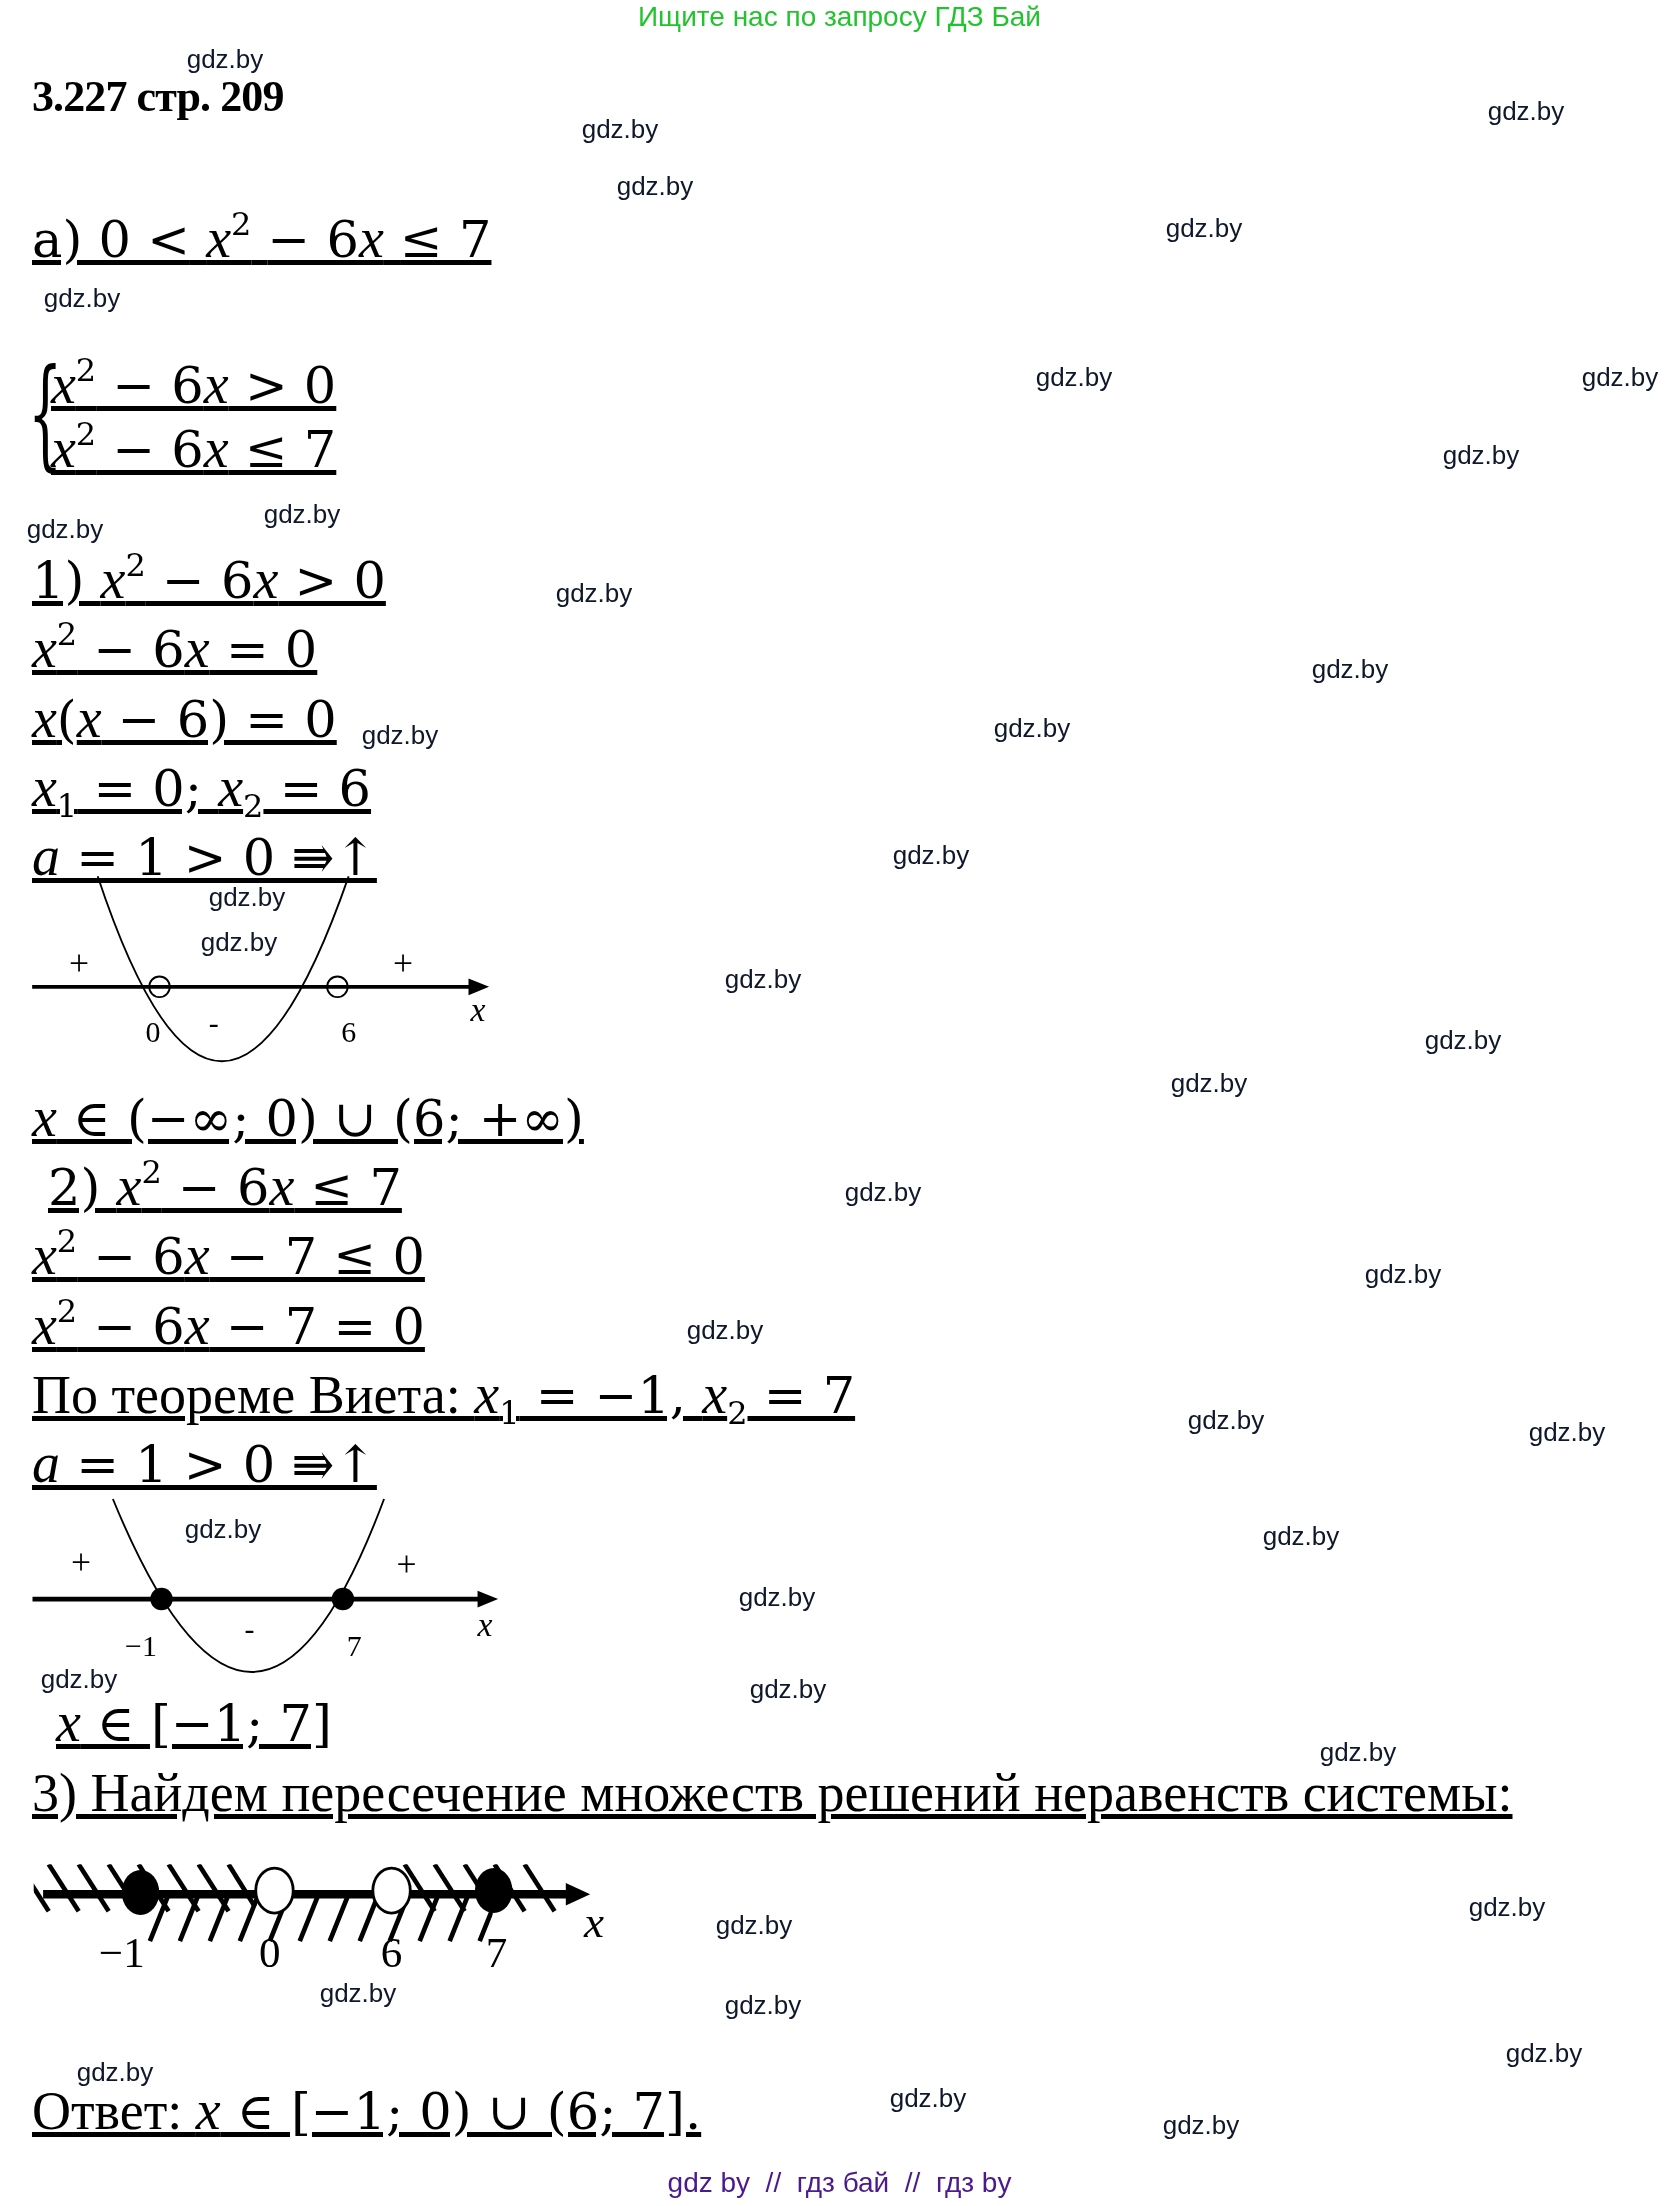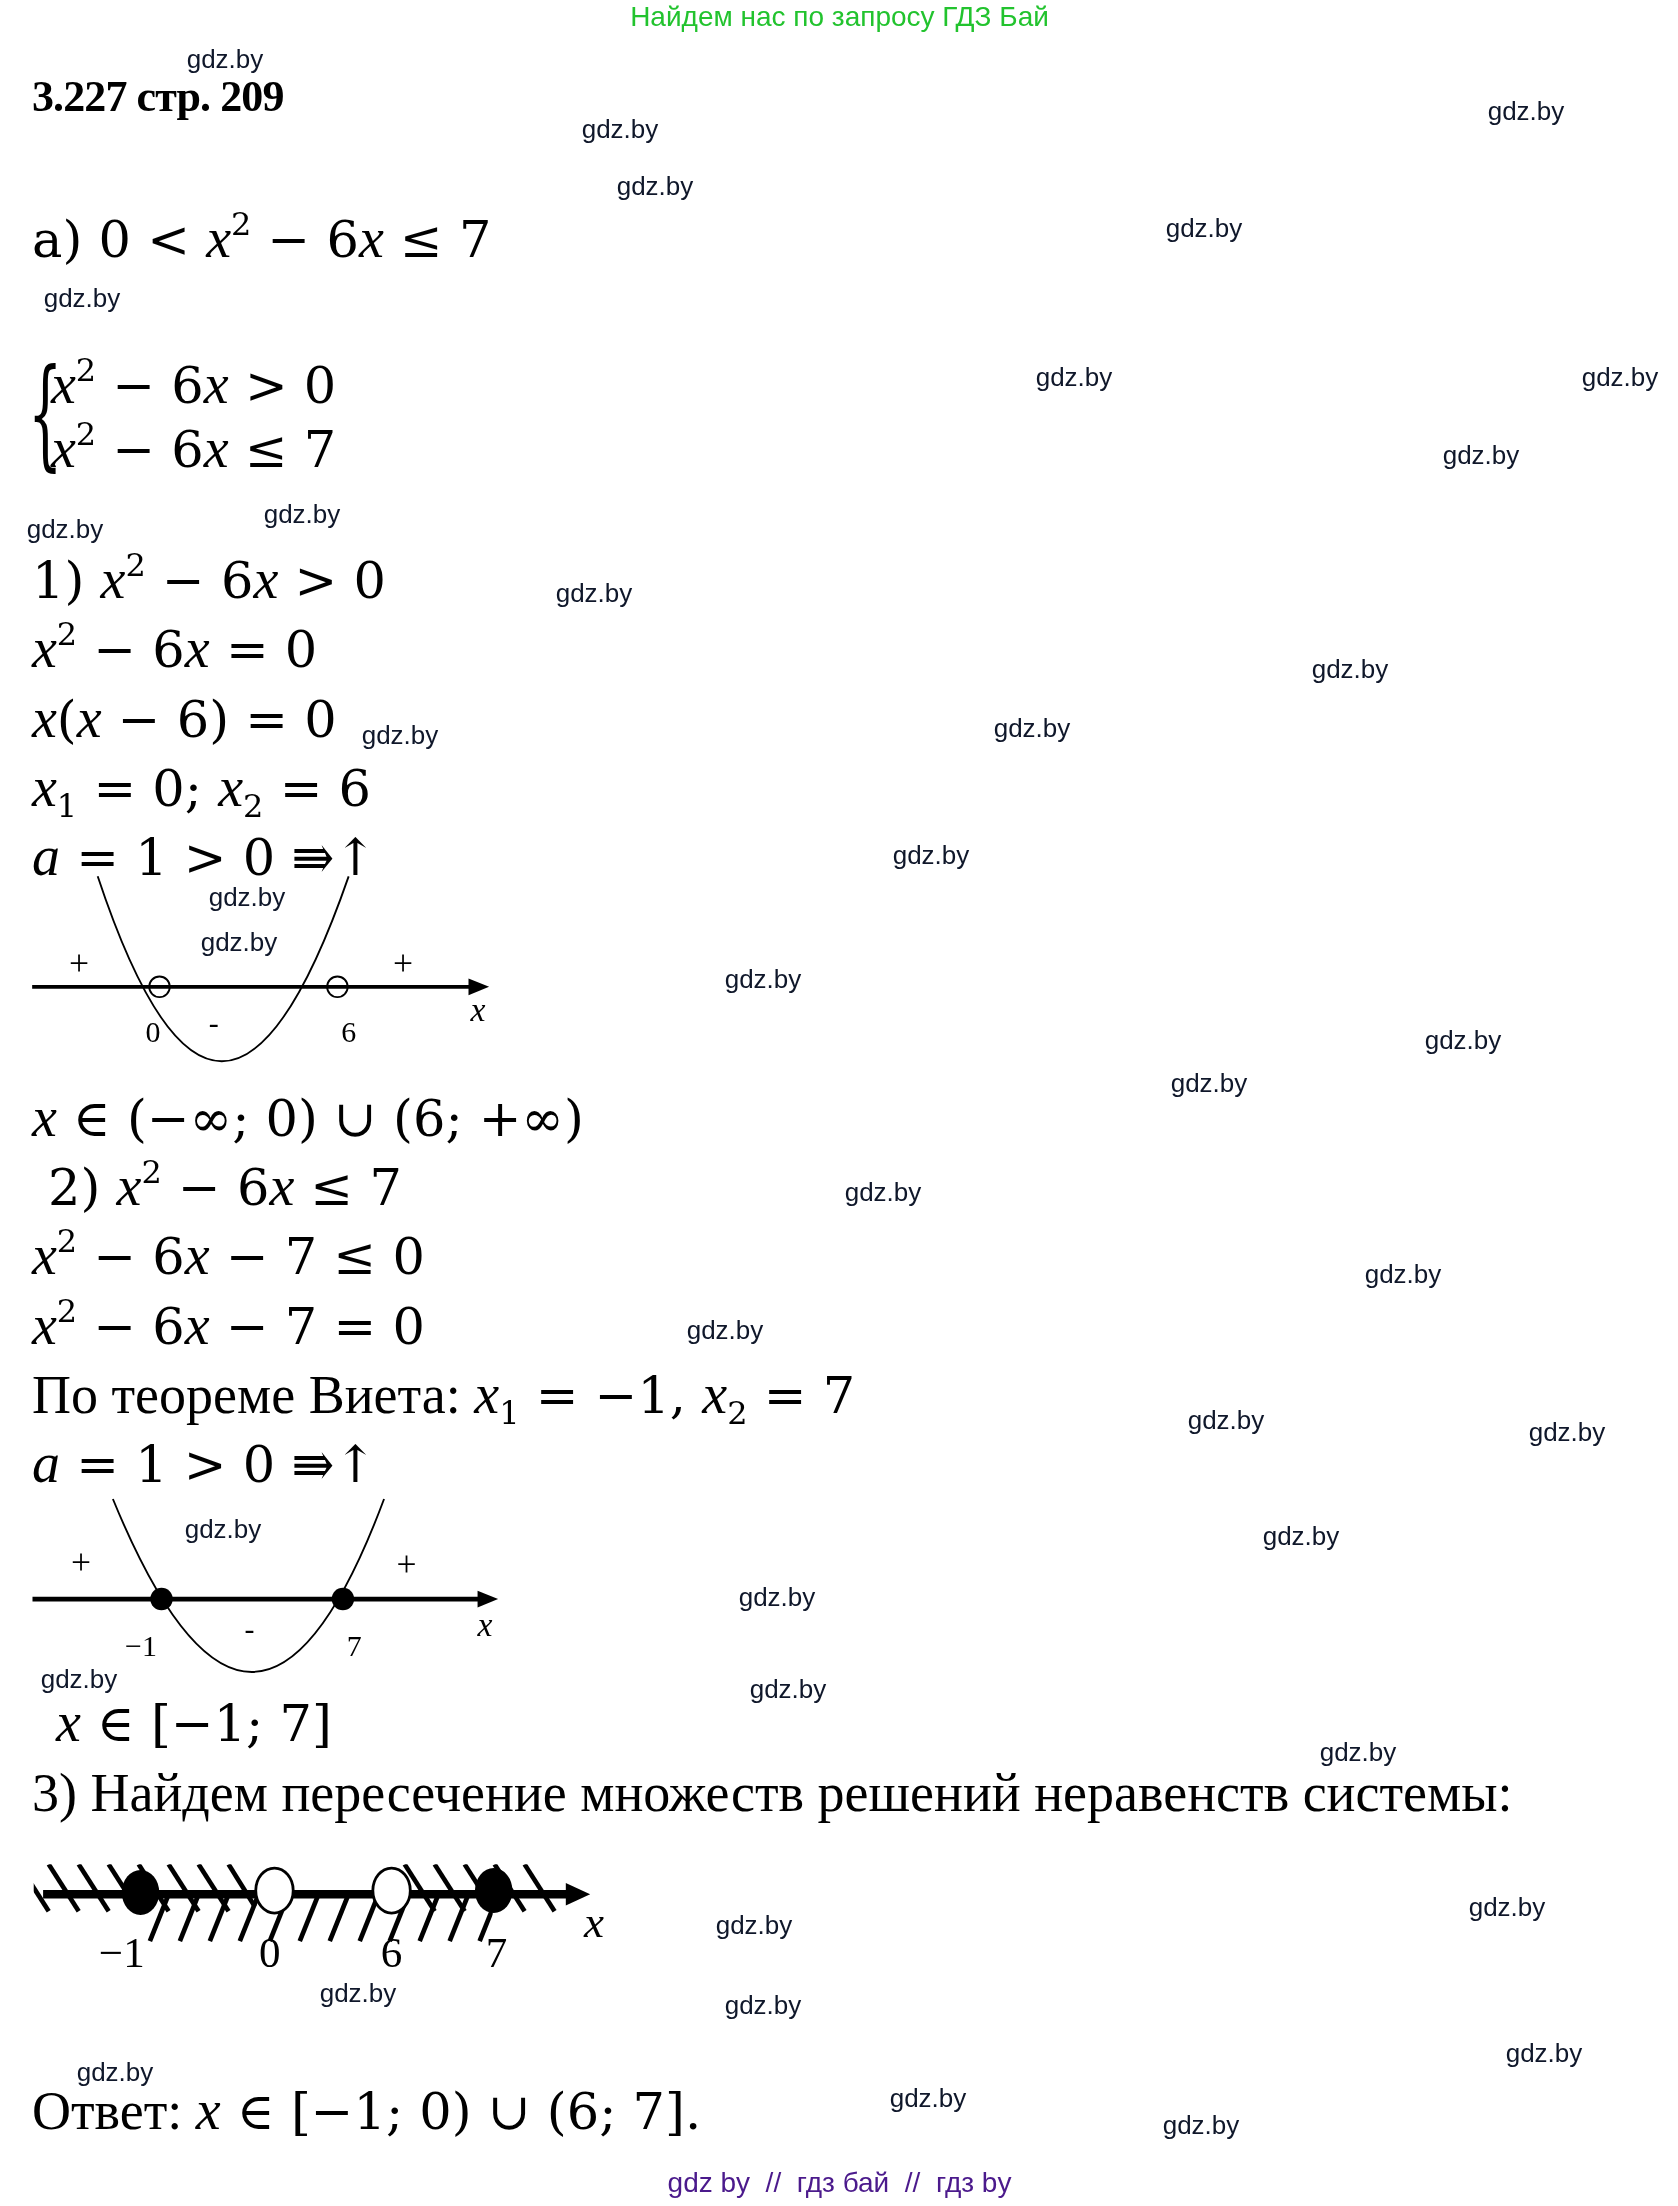--- a/index.html
+++ b/index.html
@@ -1,33 +1,33 @@
 <!DOCTYPE html>
 <html style="font-size:15px"><head>
 <meta charset="utf-8">
 <style>
   html, body { margin: 0; padding: 0; background: #ffffff; }
   body { width: 1679px; height: 2206px; position: relative; overflow: hidden; color: #000; }
   .banner { position: absolute; top: 0; left: 0; width: 1679px; text-align: center; font-family: "Liberation Sans", sans-serif; font-size: 28px; line-height: 34px; color: #22c32e; }
   .footer { position: absolute; top: 2166px; left: 0; width: 1679px; text-align: center; font-family: "Liberation Sans", sans-serif; font-size: 28px; line-height: 34px; color: #4b1a8c; white-space: pre; }
   .title { position: absolute; left: 32px; top: 67px; font-family: "Liberation Serif", serif; font-weight: bold; font-size: 44px; line-height: 60px; letter-spacing: -0.9px; }
   .wm { position: absolute; font-family: "Liberation Sans", sans-serif; font-size: 26px; line-height: 30px; color: #0f172a; transform: translate(-50%, -50%); white-space: nowrap; }
-  .line { position: absolute; left: 32px; font-family: "DejaVu Serif", serif; font-size: 51px; line-height: 60px; white-space: nowrap; }
+  .line { position: absolute; left: 32px; font-family: "DejaVu Serif", serif; font-size: 51px; line-height: 60px; white-space: nowrap; text-decoration: underline; }
   .line i { font-family: "Liberation Serif", serif; font-style: italic; font-size: 56px; }
   .line sup { font-size: 32px; vertical-align: 22.5px; line-height: 0; }
   .line sub { font-size: 32px; vertical-align: -11.2px; line-height: 0; }
   .text-ru { font-family: "Liberation Serif", serif; font-size: 54px; }
   .brace { position: absolute; left: 28px; top: 349px; font-family: "DejaVu Serif", serif; font-size: 120px; line-height: 127px; transform: scaleX(0.45); transform-origin: left top; }
   svg { position: absolute; overflow: visible; }
   .diag-text { font-family: "Liberation Serif", serif; }
 </style>
 </head>
 <body>
 
-<div class="banner">Найдем нас по запросу ГДЗ Бай</div>
+<div class="banner">Ищите нас по запросу ГДЗ Бай</div>
 
 <div id="wm-layer">
     <div class="wm" style="left: 225px; top: 59px;">gdz.by</div>
     <div class="wm" style="left: 620px; top: 129px;">gdz.by</div>
     <div class="wm" style="left: 655px; top: 186px;">gdz.by</div>
     <div class="wm" style="left: 1526px; top: 111px;">gdz.by</div>
     <div class="wm" style="left: 1204px; top: 228px;">gdz.by</div>
     <div class="wm" style="left: 82px; top: 298px;">gdz.by</div>
     <div class="wm" style="left: 1074px; top: 377px;">gdz.by</div>
     <div class="wm" style="left: 1620px; top: 377px;">gdz.by</div>

